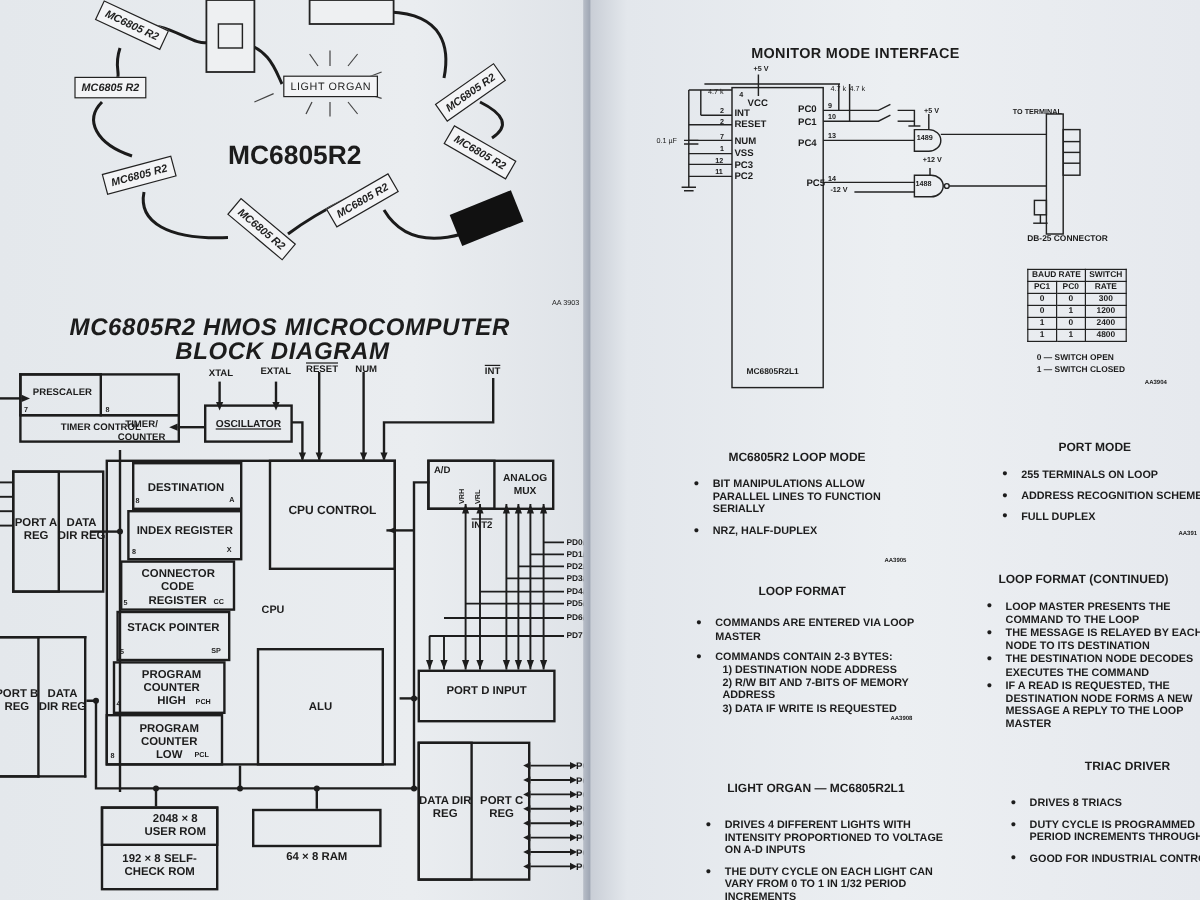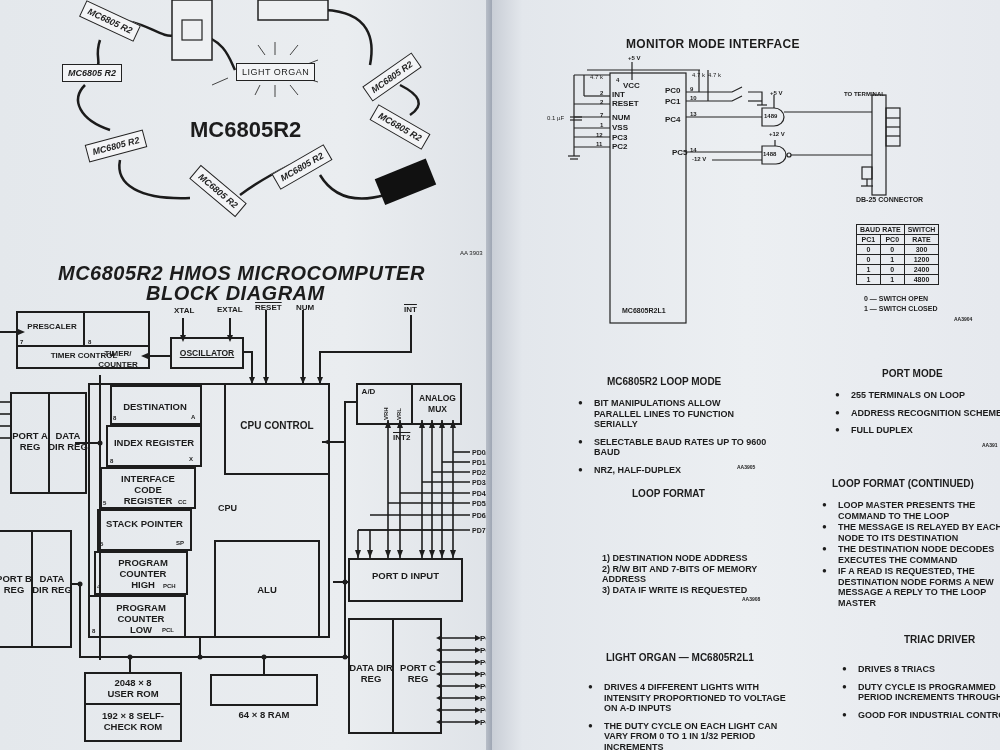--- a/index.html
+++ b/index.html
@@ -207,21 +207,21 @@
   <div class="blabel" style="left:110px;top:401px;width:90px;">DESTINATION</div>
   <div class="txt tiny" style="left:113px;top:415px;">8</div>
   <div class="txt tiny" style="left:191px;top:414px;">A</div>
 
   <div class="bl" style="left:106px;top:425px;width:96px;height:42px;"></div>
   <div class="blabel" style="left:106px;top:437px;width:96px;">INDEX REGISTER</div>
   <div class="txt tiny" style="left:110px;top:458px;">8</div>
   <div class="txt tiny" style="left:189px;top:456px;">X</div>
 
   <div class="bl" style="left:100px;top:467px;width:96px;height:42px;"></div>
-  <div class="blabel" style="left:118px;top:473px;width:60px;">INTERFACE CODE REGISTER</div>
+  <div class="blabel" style="left:118px;top:473px;width:60px;">CONNECTOR CODE REGISTER</div>
   <div class="txt tiny" style="left:103px;top:500px;">5</div>
   <div class="txt tiny" style="left:178px;top:499px;">CC</div>
 
   <div class="bl" style="left:97px;top:509px;width:95px;height:42px;"></div>
   <div class="blabel" style="left:97px;top:518px;width:95px;">STACK POINTER</div>
   <div class="txt tiny" style="left:100px;top:541px;">5</div>
   <div class="txt tiny" style="left:176px;top:540px;">SP</div>
 
   <div class="bl" style="left:94px;top:551px;width:94px;height:44px;"></div>
   <div class="blabel" style="left:108px;top:557px;width:70px;">PROGRAM COUNTER HIGH</div>
@@ -267,21 +267,21 @@
   <div class="txt small" style="left:480px;top:646px;">PC1</div>
   <div class="txt small" style="left:480px;top:658px;">PC2</div>
   <div class="txt small" style="left:480px;top:670px;">PC3</div>
   <div class="txt small" style="left:480px;top:682px;">PC4</div>
   <div class="txt small" style="left:480px;top:694px;">PC5</div>
   <div class="txt small" style="left:480px;top:706px;">PC6</div>
   <div class="txt small" style="left:480px;top:718px;">PC7</div>
 
   <div class="bl" style="left:84px;top:672px;width:98px;height:70px;"></div>
   <div class="bl" style="left:84px;top:672px;width:98px;height:33px;"></div>
-  <div class="blabel" style="left:100px;top:677px;width:66px;">2048 × 8 USER ROM</div>
+  <div class="blabel" style="left:113px;top:677px;width:66px;">2048 × 8 USER ROM</div>
   <div class="blabel" style="left:96px;top:710px;width:74px;">192 × 8 SELF-CHECK ROM</div>
   <div class="bl" style="left:210px;top:674px;width:108px;height:32px;"></div>
   <div class="blabel" style="left:236px;top:679px;width:56px;margin-top:30px;">64 × 8 RAM</div>
 </div>
 
 <div class="gutter"></div>
 
 <div class="page right">
   <div class="txt sechead" style="left:134px;top:37px;">MONITOR MODE INTERFACE</div>
 
@@ -405,34 +405,37 @@
   </tbody>
     </table>
   <div class="txt tiny" style="left:372px;top:295px;font-size:7px;">0 — SWITCH OPEN</div>
   <div class="txt tiny" style="left:372px;top:305px;font-size:7px;">1 — SWITCH CLOSED</div>
   <div class="txt tiny" style="left:462px;top:316px;font-size:5px;">AA3904</div>
   <div class="txt tiny" style="left:130px;top:307px;font-size:7px;">MC6805R2L1</div>
 
   <div class="txt" style="left:115px;top:376px;font-size:10px;">MC6805R2 LOOP MODE</div>
   <ul class="bul" style="left:86px;top:398px;width:190px;white-space:normal;">
     <li>BIT MANIPULATIONS ALLOW PARALLEL LINES TO FUNCTION SERIALLY</li>
-    <li>SELECTABLE BAUD RATES UP TO 9600 BAUD</li>
     <li>NRZ, HALF-DUPLEX</li>
   </ul>
   <div class="txt tiny" style="left:245px;top:464px;font-size:5px;">AA3905</div>
 
   <div class="txt" style="left:390px;top:368px;font-size:10px;">PORT MODE</div>
   <ul class="bul" style="left:343px;top:390px;width:180px;white-space:normal;">
     <li>255 TERMINALS ON LOOP</li>
     <li>ADDRESS RECOGNITION SCHEME</li>
     <li>FULL DUPLEX</li>
   </ul>
   <div class="txt tiny" style="left:490px;top:442px;font-size:5px;">AA391</div>
 
   <div class="txt" style="left:140px;top:488px;font-size:10px;">LOOP FORMAT</div>
+  <ul class="bul" style="left:88px;top:514px;width:190px;white-space:normal;">
+    <li>COMMANDS ARE ENTERED VIA LOOP MASTER</li>
+    <li style="margin-bottom:0;">COMMANDS CONTAIN 2-3 BYTES:</li>
+  </ul>
   <div class="txt" style="left:110px;top:553px;font-size:9px;line-height:10.5px;white-space:normal;width:170px;">
     <div>1) DESTINATION NODE ADDRESS</div>
     <div>2) R/W BIT AND 7-BITS OF MEMORY ADDRESS</div>
     <div>3) DATA IF WRITE IS REQUESTED</div>
   </div>
   <div class="txt tiny" style="left:250px;top:596px;font-size:5px;">AA3908</div>
 
   <div class="txt" style="left:340px;top:478px;font-size:10px;">LOOP FORMAT (CONTINUED)</div>
   <ul class="bul" style="left:330px;top:500px;width:185px;white-space:normal;">
     <li style="margin-bottom:1px;">LOOP MASTER PRESENTS THE COMMAND TO THE LOOP</li>

